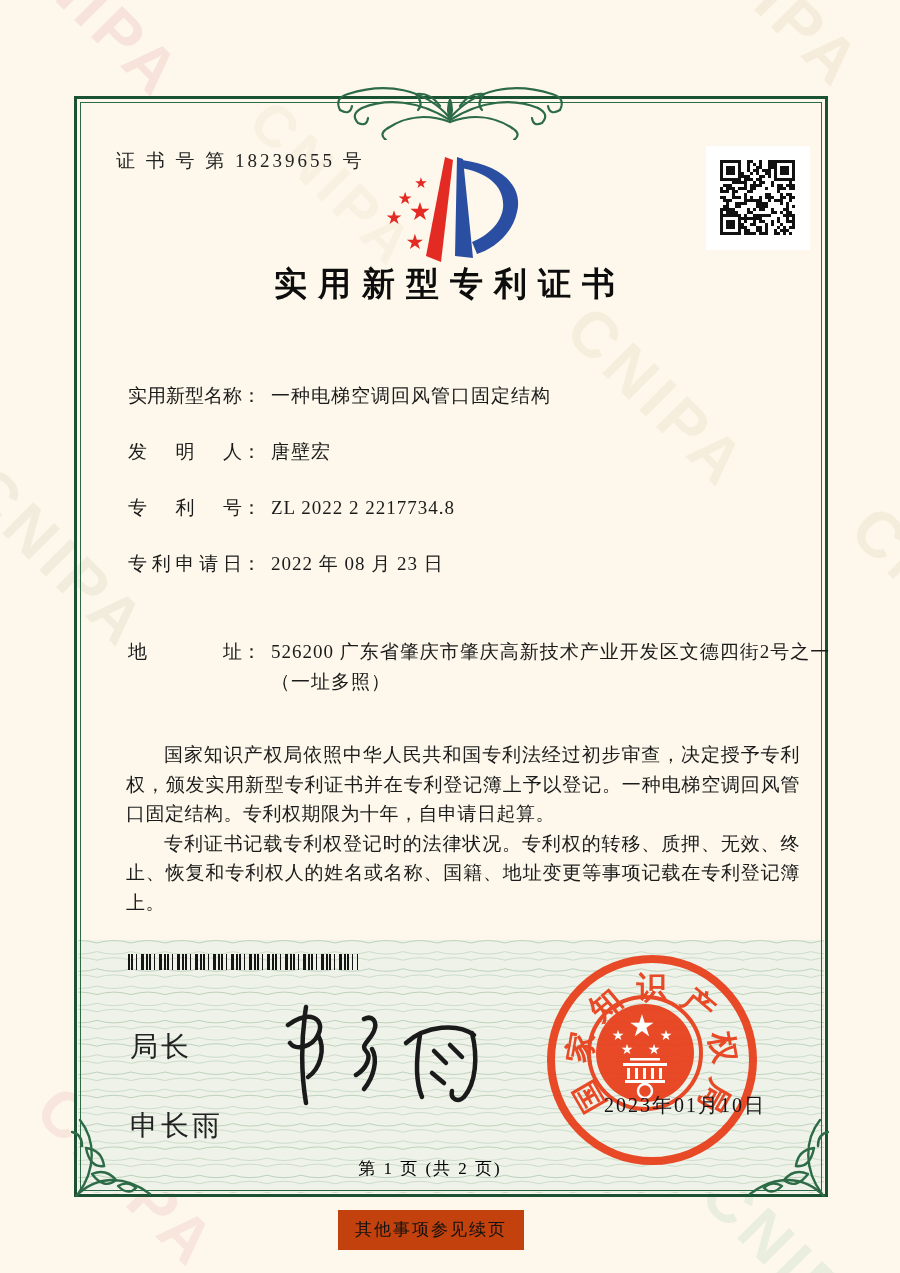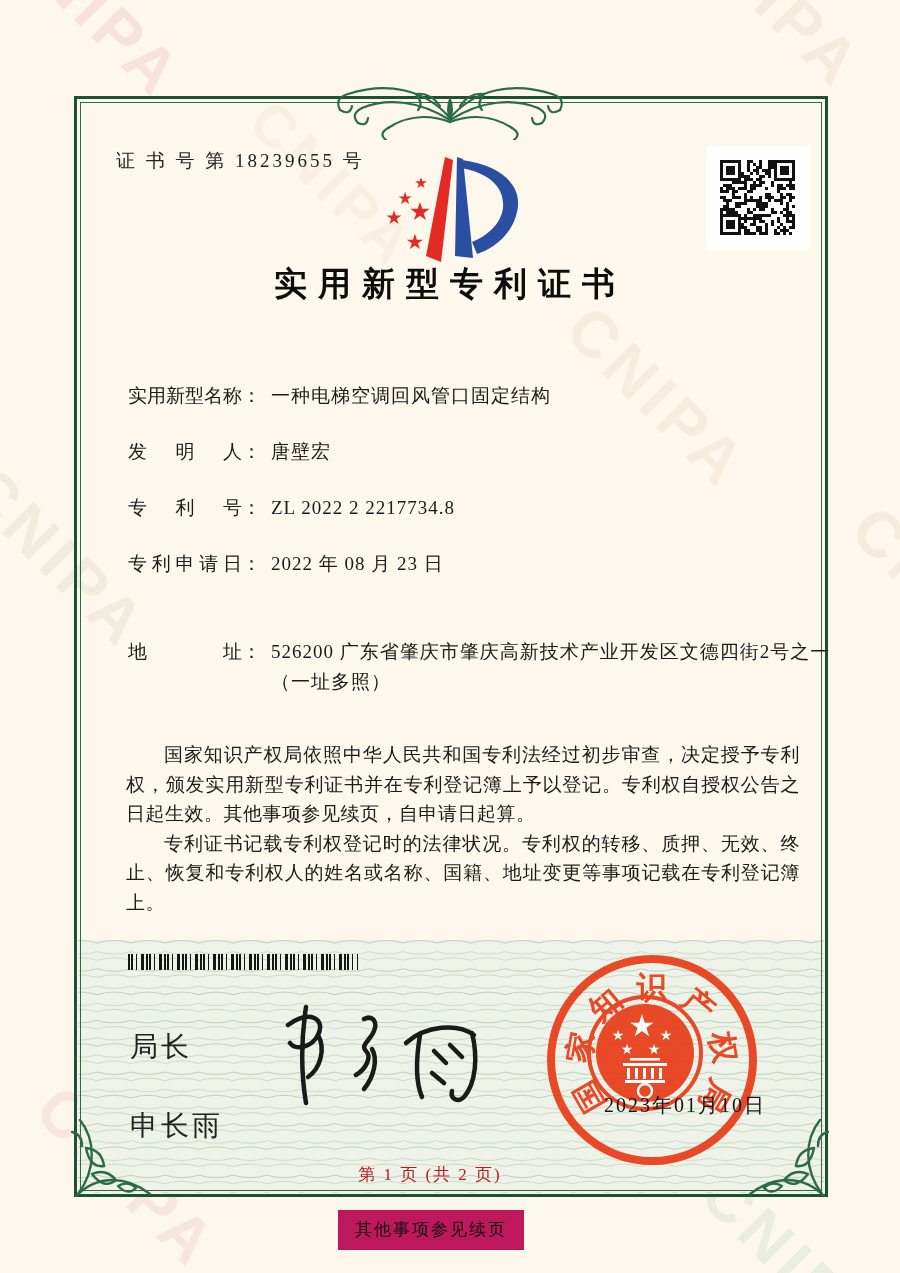--- a/index.html
+++ b/index.html
@@ -45,23 +45,23 @@
     font-family:"Liberation Sans","DejaVu Sans",sans-serif;color:#222;
   }
   .officer-title{top:1028px;}
   .officer-name{top:1063px;margin-top:44px;}
   .signature{position:absolute;left:268px;top:985px;}
   .seal{position:absolute;left:542px;top:950px;width:220px;height:220px;opacity:.95;}
   .seal-date{
     position:absolute;left:538px;top:1092px;width:228px;text-align:right;
     font-size:20px;letter-spacing:2px;color:#141414;z-index:5;
   }
-  .page-num{position:absolute;left:0;right:40px;top:1157px;text-align:center;font-size:17px;letter-spacing:2px;color:#b91c1c;margin-top:6px;}
+  .page-num{position:absolute;left:0;right:40px;top:1157px;text-align:center;font-size:17px;letter-spacing:2px;color:#000000;}
   .footer-box{
-    position:absolute;left:338px;top:1210px;width:186px;height:40px;background:#be185d;
+    position:absolute;left:338px;top:1210px;width:186px;height:40px;background:#c2410c;
     text-align:center;line-height:40px;font-size:17px;letter-spacing:2px;color:#111;
   }
 </style>
 </head>
 <body>
 
 <div class="page">
 
   <div class="wm" style="left:-20px;top:-30px;color:#f7e3d9;">CNIPA</div>
   <div class="wm" style="left:660px;top:-40px;color:#f6ecdb;">CNIPA</div>
@@ -805,21 +805,21 @@
     <span class="field-label">专利号</span><span class="field-colon">：</span><span class="field-value">ZL 2022 2 2217734.8</span>
   </div>
   <div class="field-row" style="top:549px;">
     <span class="field-label">专利申请日</span><span class="field-colon">：</span><span class="field-value">2022 年 08 月 23 日</span>
   </div>
   <div class="field-row" style="top:624px;margin-top:13px;">
     <span class="field-label">地址</span><span class="field-colon">：</span><span class="field-value wrap">526200 广东省肇庆市肇庆高新技术产业开发区文德四街2号之一（一址多照）</span>
   </div>
 
   <div class="body-text">
-    <p>国家知识产权局依照中华人民共和国专利法经过初步审查，决定授予专利权，颁发实用新型专利证书并在专利登记簿上予以登记。专利权自授权公告之日起生效。其他事项参见续页，自申请日起算。</p>
+    <p>国家知识产权局依照中华人民共和国专利法经过初步审查，决定授予专利权，颁发实用新型专利证书并在专利登记簿上予以登记。一种电梯空调回风管口固定结构。专利权期限为十年，自申请日起算。</p>
     <p>专利证书记载专利权登记时的法律状况。专利权的转移、质押、无效、终止、恢复和专利权人的姓名或名称、国籍、地址变更等事项记载在专利登记簿上。</p>
   </div>
 
   <div class="barcode"></div>
 
   <div class="officer-title">局长</div>
   <div class="officer-name">申长雨</div>
 
   <svg class="signature" width="215" height="125" viewBox="0 0 215 125" xmlns="http://www.w3.org/2000/svg">
     <g stroke="#1a1a1a" fill="none" stroke-width="4.5" stroke-linecap="round" stroke-linejoin="round">

